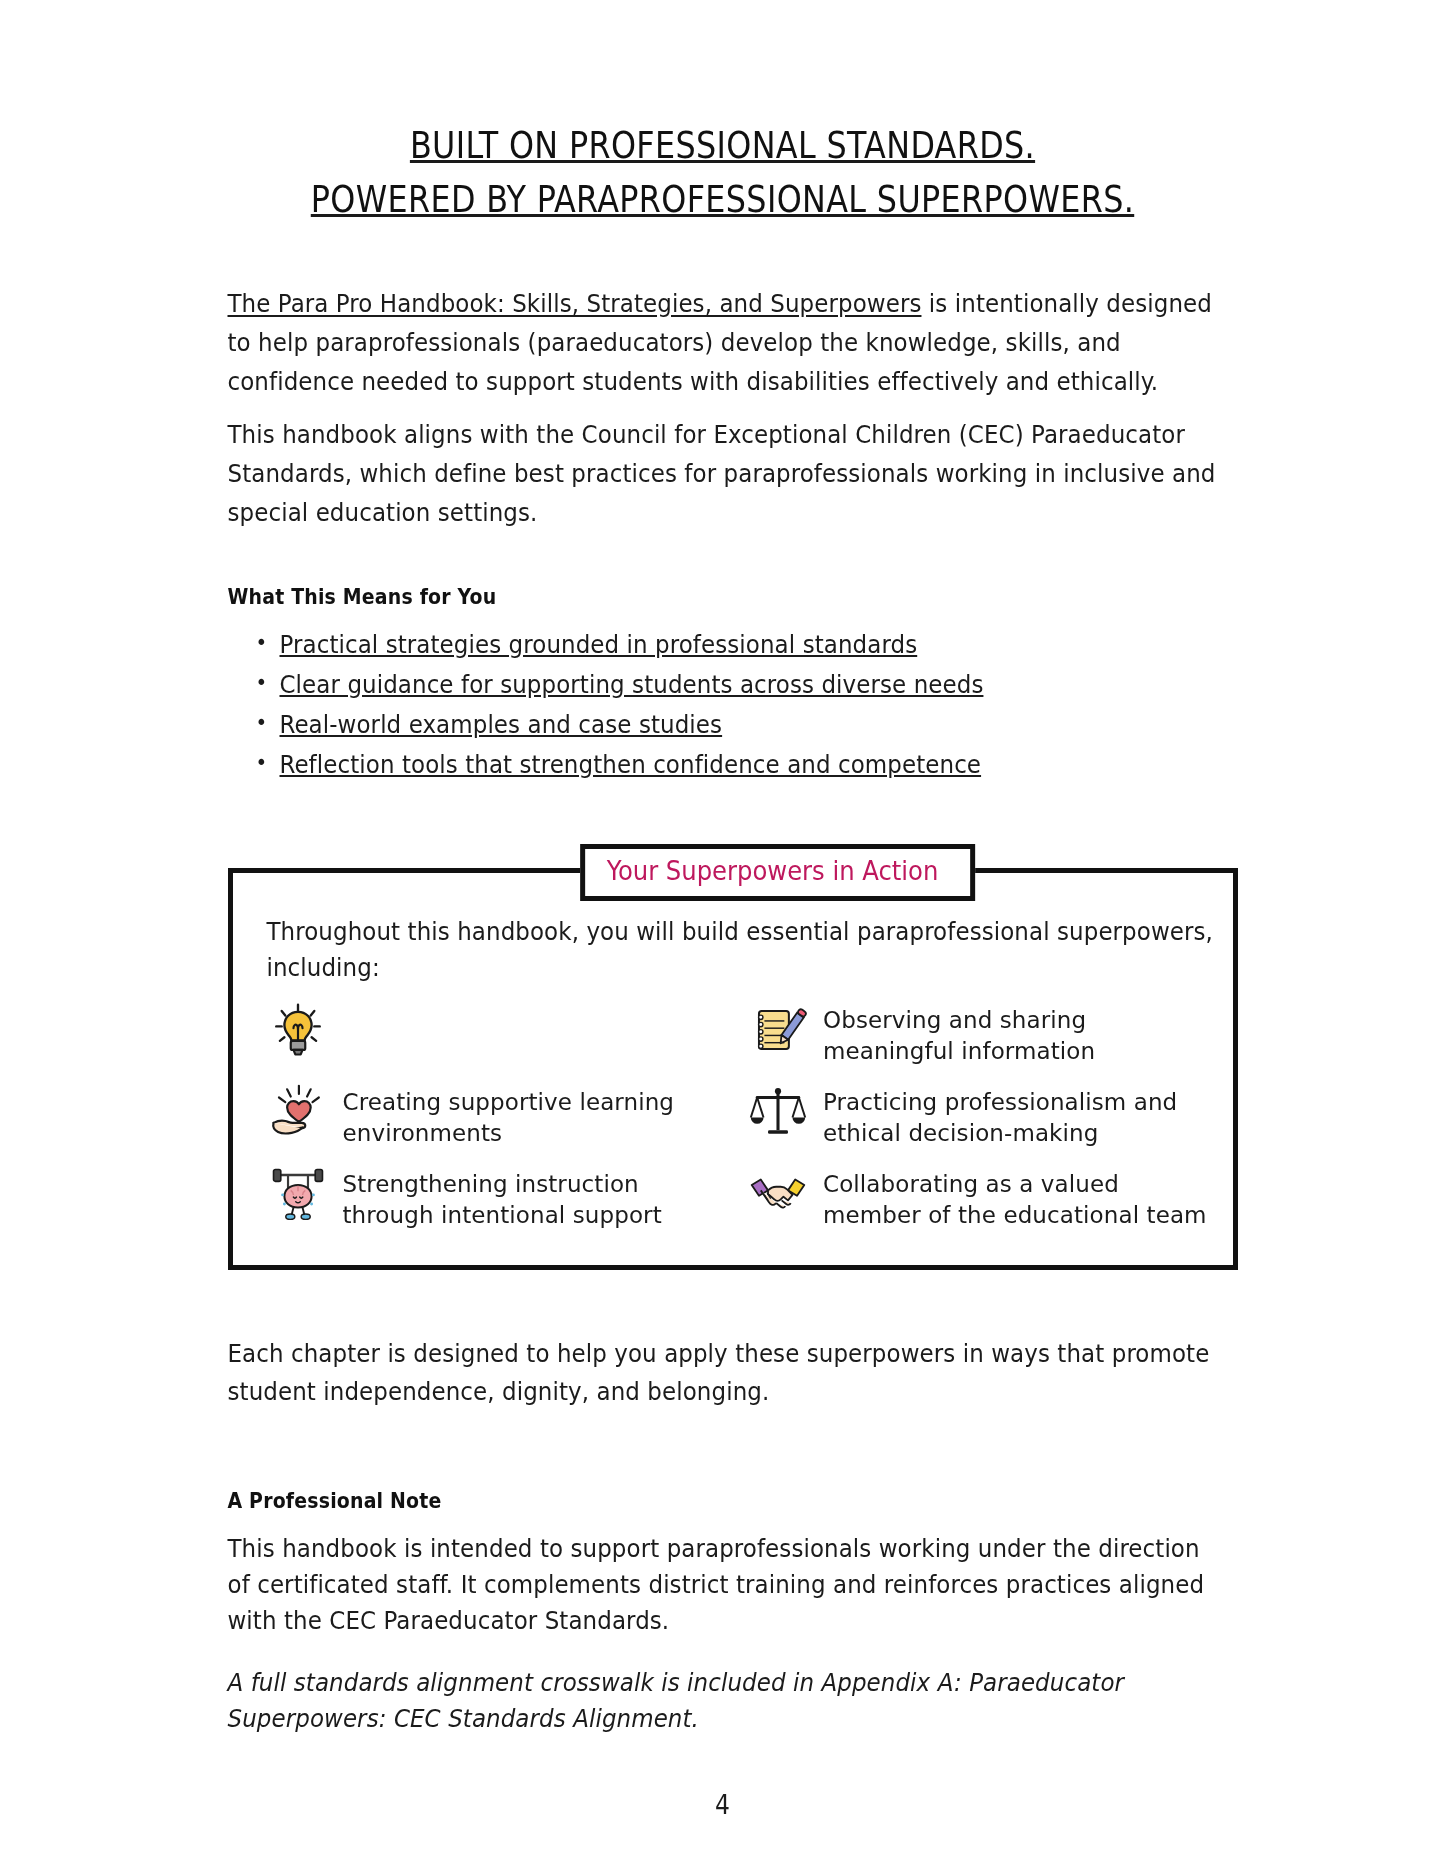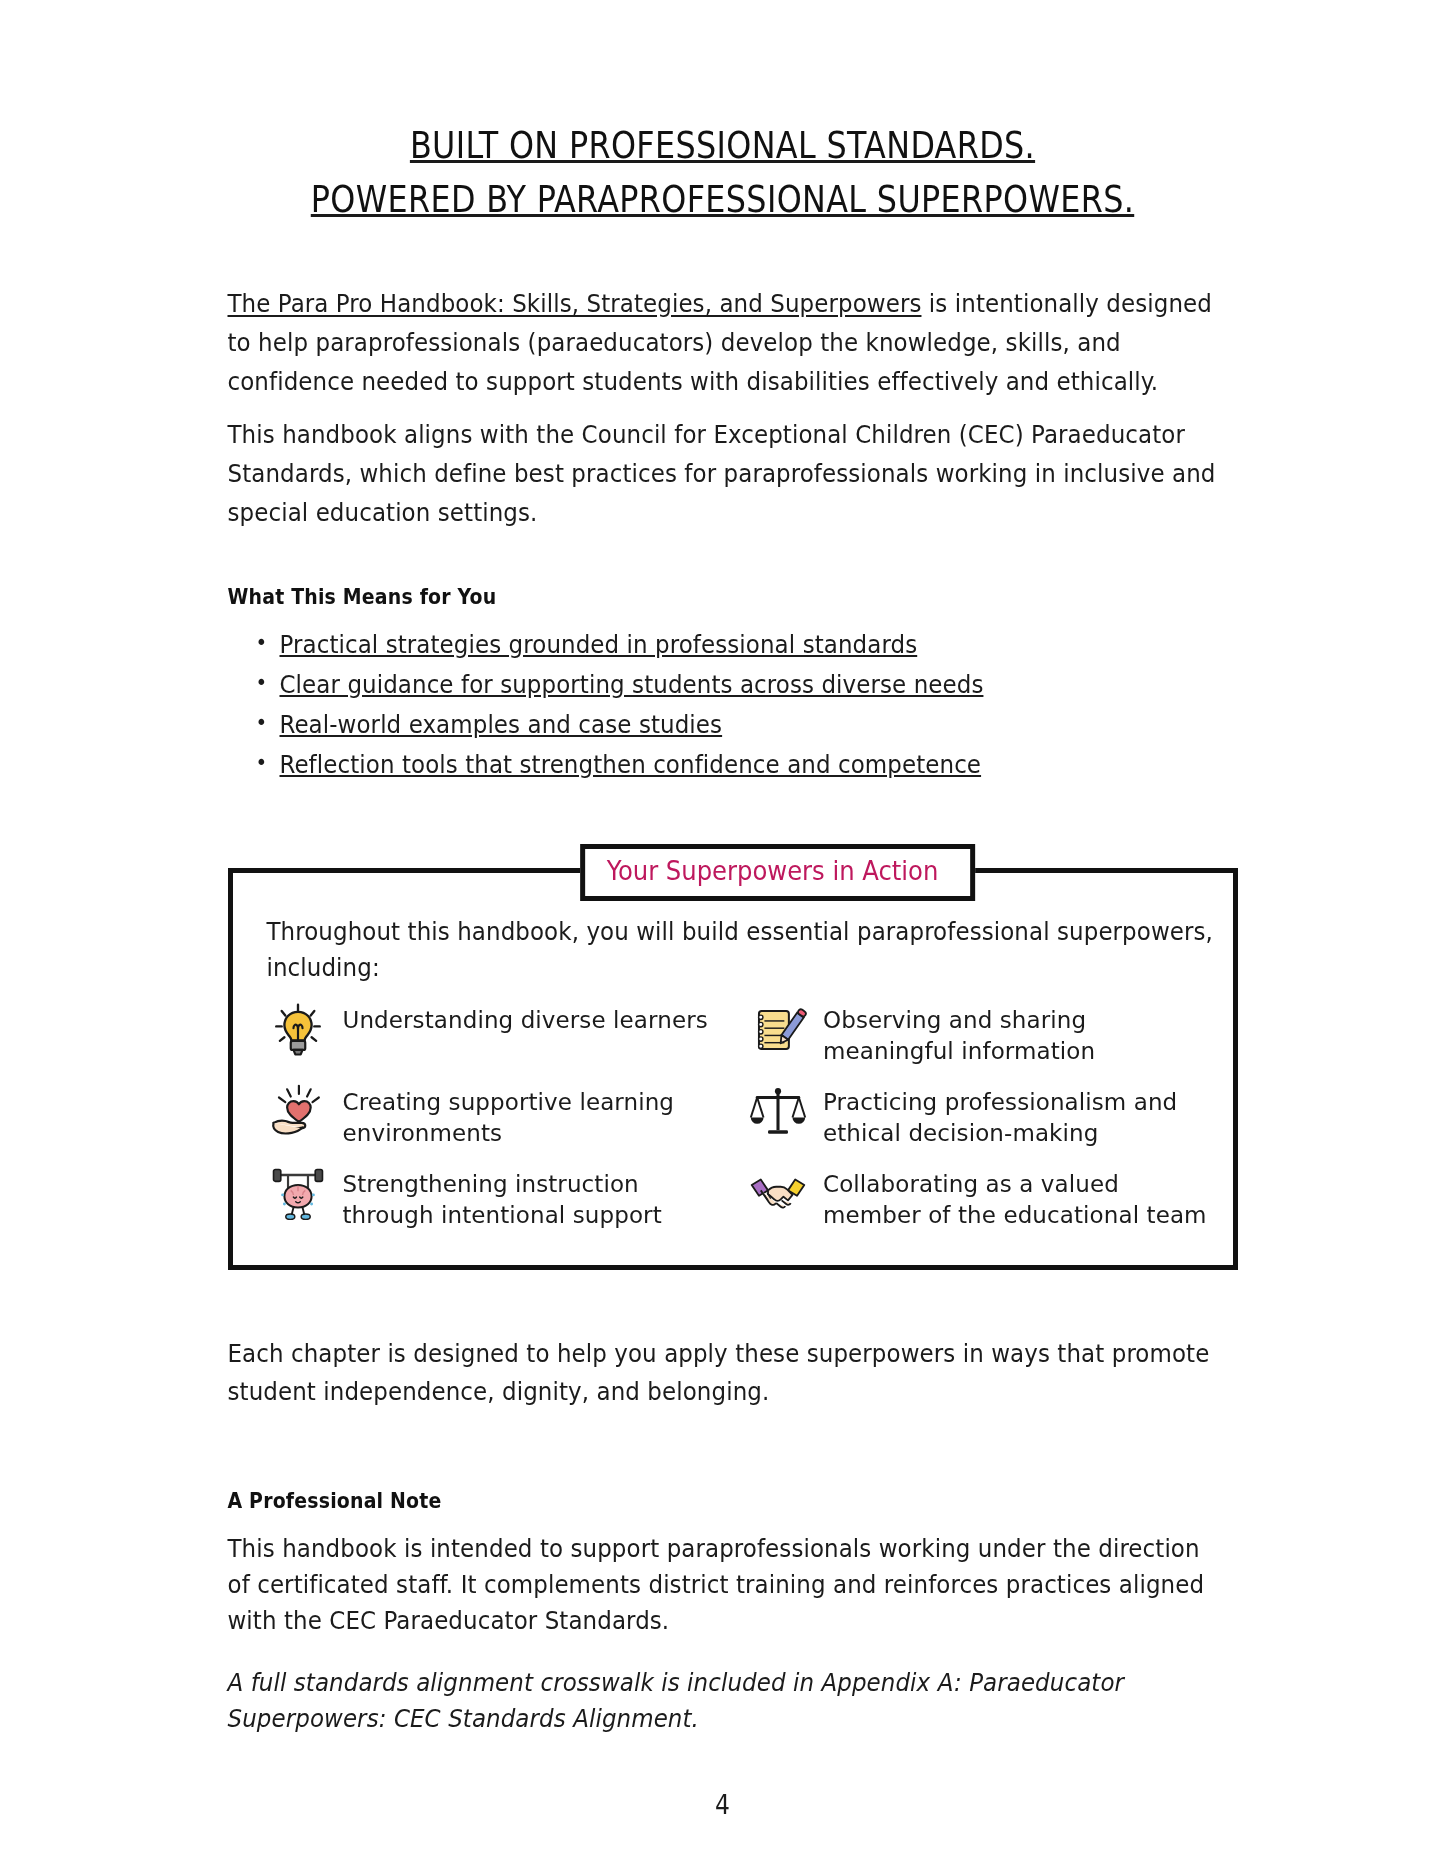--- a/index.html
+++ b/index.html
@@ -227,21 +227,20 @@
                   <line x1="12" y1="44" x2="17" y2="40"></line>
                   <line x1="52" y1="44" x2="47" y2="40"></line>
                 </g>
                 <path d="M32 12c-9 0-15 6.6-15 14.8 0 6 3.4 9.4 5.6 12.2 1.5 1.9 2 3.2 2.1 4.6h14.6c0.1-1.4 0.6-2.7 2.1-4.6 2.2-2.8 5.6-6.2 5.6-12.2C47 18.6 41 12 32 12z" fill="#F5C23A" stroke="#1a1a1a" stroke-width="2.6"></path>
                 <path d="M27 30c0-3 2-4.6 3.6-3.4 1.3 1 1.4 3.4 1.4 5.4 0-2 0.1-4.4 1.4-5.4C35 25.4 37 27 37 30" fill="none" stroke="#1a1a1a" stroke-width="2.4" stroke-linecap="round"></path>
                 <line x1="32" y1="32" x2="32" y2="44" stroke="#1a1a1a" stroke-width="2.4"></line>
                 <rect x="24" y="44" width="16" height="10" rx="2" fill="#9c9c9c" stroke="#1a1a1a" stroke-width="2.4"></rect>
                 <path d="M27 54h10l-2 5h-6z" fill="#7a7a7a" stroke="#1a1a1a" stroke-width="2.4" stroke-linejoin="round"></path>
               </svg>
             </span>
-            <span class="sp-text">Understanding diverse learners</span>
           </div>
 
           <div class="sp-item">
             <span class="sp-icon">
               <svg width="58" height="58" viewBox="0 0 64 64">
                 <rect x="11" y="11" width="33" height="42" rx="3" fill="#F8DD8E" stroke="#1a1a1a" stroke-width="2.2"></rect>
                 <g stroke="#1a1a1a" stroke-width="1.6">
                   <line x1="17" y1="22" x2="39" y2="22"></line>
                   <line x1="17" y1="30" x2="39" y2="30"></line>
                   <line x1="17" y1="38" x2="39" y2="38"></line>

